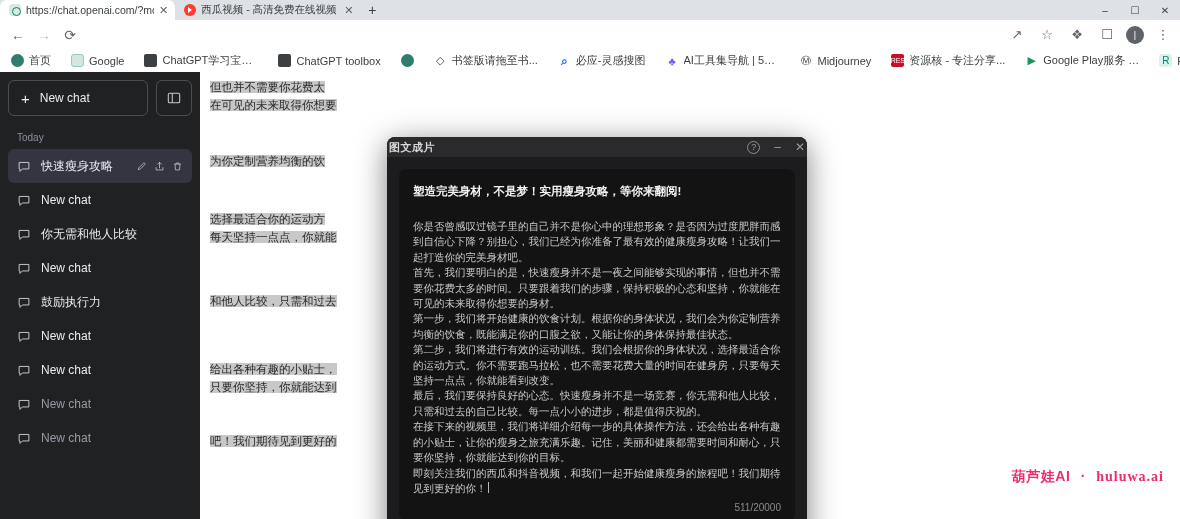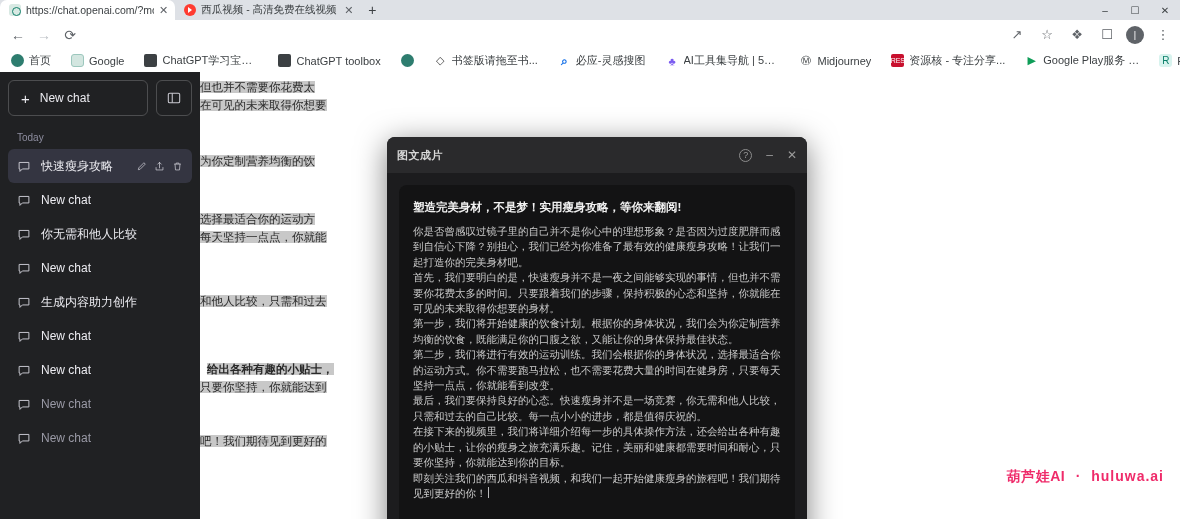--- a/index.html
+++ b/index.html
@@ -140,55 +140,56 @@
   .bubble-ico { flex: 0 0 14px; }
 
   
   .main {
     position: absolute; left: 200px; top: 0; right: 0; height: 447px;
     background: #ffffff; overflow: hidden;
   }
   .chat-line {
     position: absolute; font-size: 11.5px; color: #343541; line-height: 18px;
     white-space: nowrap;
+    padding-left: 10px;
   }
   .chat-line span.hl { background: #c8c8c8; color: #2a2a2a; }
 
   .watermark {
     position: absolute; right: 16px; bottom: 33px;
     font-size: 14px; font-weight: bold; color: #ef2b6a;
     letter-spacing: 0.5px; white-space: nowrap;
   }
   .watermark .dot { color: #ef2b6a; margin: 0 6px; }
-  .watermark .url { font-family: Liberation Sans, sans-serif; letter-spacing: 1px; }
+  .watermark .url { font-family: Liberation Serif, serif; letter-spacing: 1px; }
 
   
   .modal {
     position: absolute; left: 387px; top: 65px; width: 420px; height: 454px;
     background: #1c1c1e; border-radius: 8px 8px 0 0;
     box-shadow: 0 6px 30px rgba(0,0,0,0.5);
     overflow: hidden; color: #e6e6e6;
   }
   .modal-head {
-    height: 36px; display: flex; align-items: center; padding: 0 10px;
+    height: 20px; display: flex; align-items: center; padding: 0 2px;
     font-size: 11px; color: #d8d8d8; background: #2a2a2c; justify-content: space-between;
   }
   .modal-head .mtitle { font-weight: bold; letter-spacing: 0.5px; }
   .mh-right { margin-left: auto; display: flex; align-items: center; gap: 14px; }
   .mh-btn { color: #9b9b9b; font-size: 12px; cursor: pointer; line-height: 1; }
   .mh-help { width: 13px; height: 13px; border: 1px solid #8c8c8c; border-radius: 50%;
              display:flex; align-items:center; justify-content:center; font-size:9px;
              color:#9b9b9b; cursor:pointer; }
   .modal-body { padding: 12px 12px 0; }
   .editor {
     background: #131314; border-radius: 8px; height: 352px;
     padding: 14px 14px 0; position: relative; overflow: hidden;
   }
   .editor-title {
-    font-size: 11.5px; font-weight: bold; color: #f2f2f2; margin-bottom: 9px;
+    font-size: 11.5px; font-weight: bold; color: #f2f2f2; margin-bottom: 20px;
     line-height: 16px;
   }
   .editor-text {
     font-size: 10.5px; color: #c9c9c9; line-height: 15.4px; white-space: pre-wrap;
   }
   .caret { display:inline-block; width:1px; height:11px; background:#bbb;
            vertical-align:-1px; margin-left:1px; }
   .counter {
     position: absolute; right: 14px; bottom: 8px; font-size: 10px; color: #8a8a8a;
   }
@@ -335,21 +336,21 @@
           <div class="sb-item">
             <svg class="bubble-ico" width="13" height="13" viewBox="0 0 16 16">
               <path d="M2 3h12v8H6l-3 3v-3H2z" fill="none" stroke="#c9c9d1" stroke-width="1.2" stroke-linejoin="round"></path>
             </svg>
             <span class="sb-label">New chat</span>
           </div>
           <div class="sb-item">
             <svg class="bubble-ico" width="13" height="13" viewBox="0 0 16 16">
               <path d="M2 3h12v8H6l-3 3v-3H2z" fill="none" stroke="#c9c9d1" stroke-width="1.2" stroke-linejoin="round"></path>
             </svg>
-            <span class="sb-label">生成内容助力创作</span>
+            <span class="sb-label">鼓励执行力</span>
           </div>
           <div class="sb-item">
             <svg class="bubble-ico" width="13" height="13" viewBox="0 0 16 16">
               <path d="M2 3h12v8H6l-3 3v-3H2z" fill="none" stroke="#c9c9d1" stroke-width="1.2" stroke-linejoin="round"></path>
             </svg>
             <span class="sb-label">New chat</span>
           </div>
           <div class="sb-item">
             <svg class="bubble-ico" width="13" height="13" viewBox="0 0 16 16">
               <path d="M2 3h12v8H6l-3 3v-3H2z" fill="none" stroke="#c9c9d1" stroke-width="1.2" stroke-linejoin="round"></path>
@@ -372,21 +373,21 @@
     </div>
 
     <div class="main">
       <div id="chat-lines">
           <div class="chat-line" style="top: 6px; left: 0px;"><span class="hl">但也并不需要你花费太</span></div>
           <div class="chat-line" style="top: 24px; left: 0px;"><span class="hl">在可见的未来取得你想要</span></div>
           <div class="chat-line" style="top: 80px; left: 0px;"><span class="hl">为你定制营养均衡的饮</span></div>
           <div class="chat-line" style="top: 138px; left: 0px;"><span class="hl">选择最适合你的运动方</span></div>
           <div class="chat-line" style="top: 156px; left: 0px;"><span class="hl">每天坚持一点点，你就能</span></div>
           <div class="chat-line" style="top: 220px; left: 0px;"><span class="hl">和他人比较，只需和过去</span></div>
-          <div class="chat-line" style="top: 288px; left: 7px; font-weight: bold;"><span class="hl">给出各种有趣的小贴士，</span></div>
+          <div class="chat-line" style="top: 288px; left: 0px;"><span class="hl">给出各种有趣的小贴士，</span></div>
           <div class="chat-line" style="top: 306px; left: 0px;"><span class="hl">只要你坚持，你就能达到</span></div>
           <div class="chat-line" style="top: 360px; left: 0px;"><span class="hl">吧！我们期待见到更好的</span></div>
         </div>
       <div class="watermark">
         <span>葫芦娃AI</span>
         <span class="dot">·</span>
         <span class="url">huluwa.ai</span>
       </div>
     </div>
 

